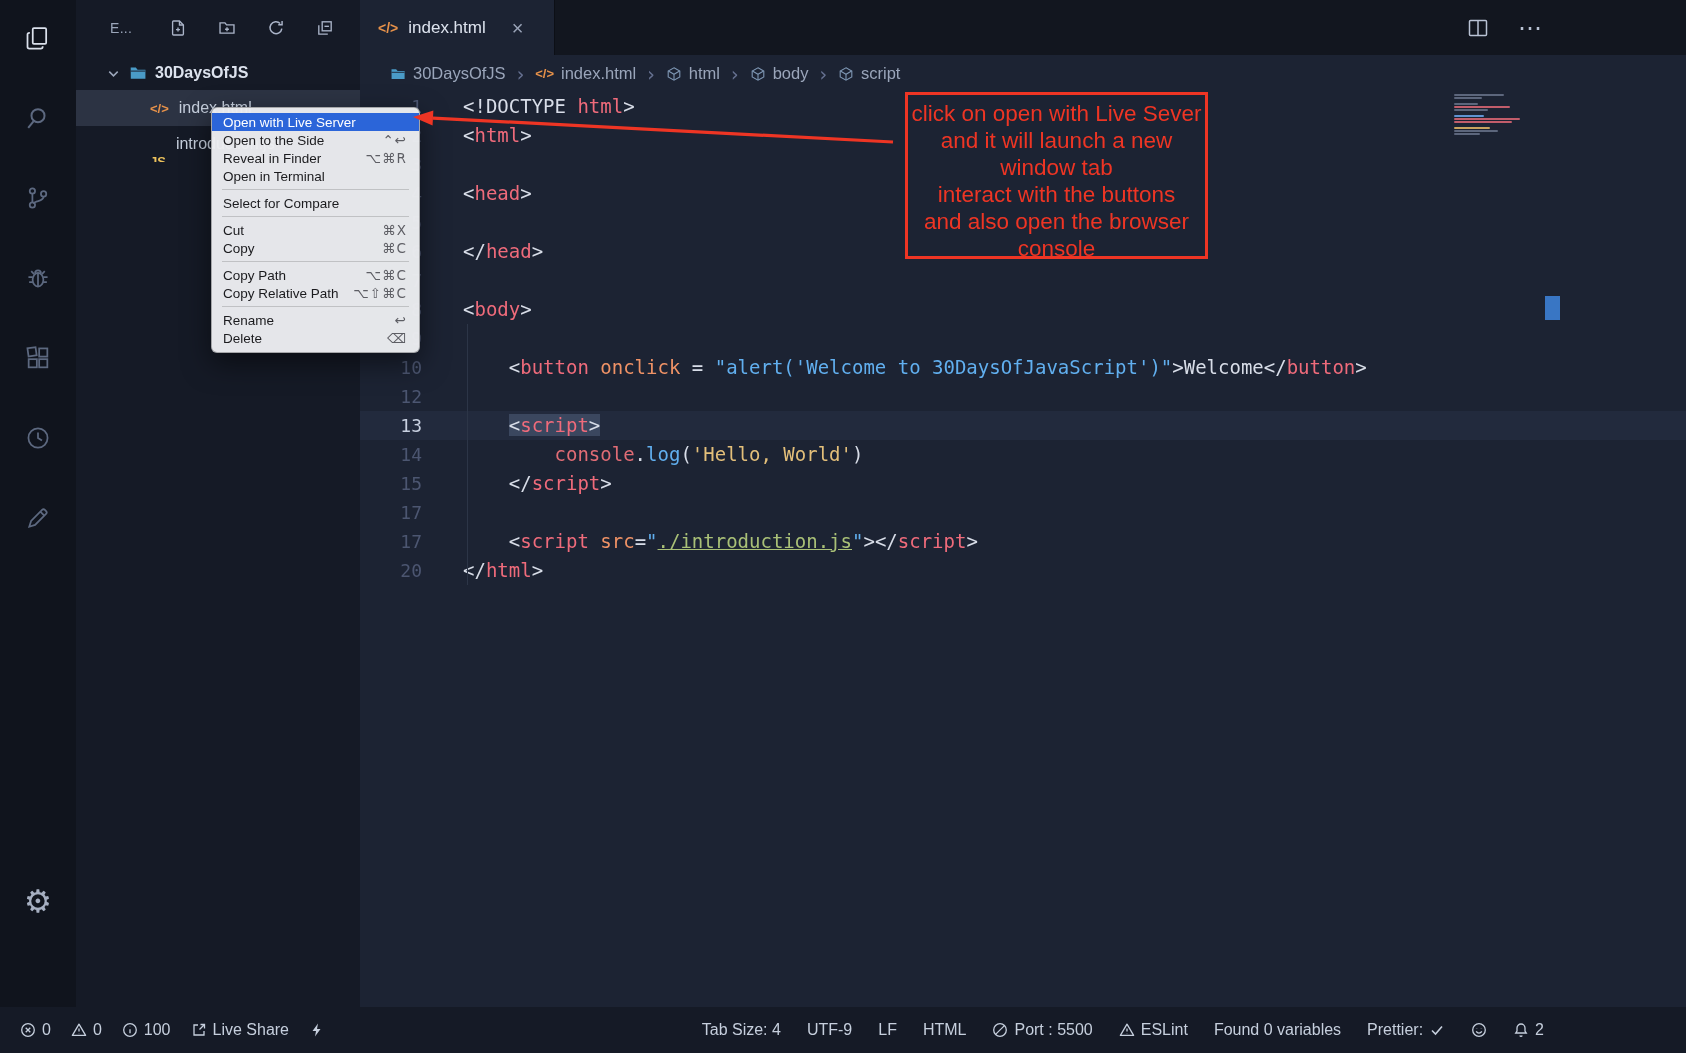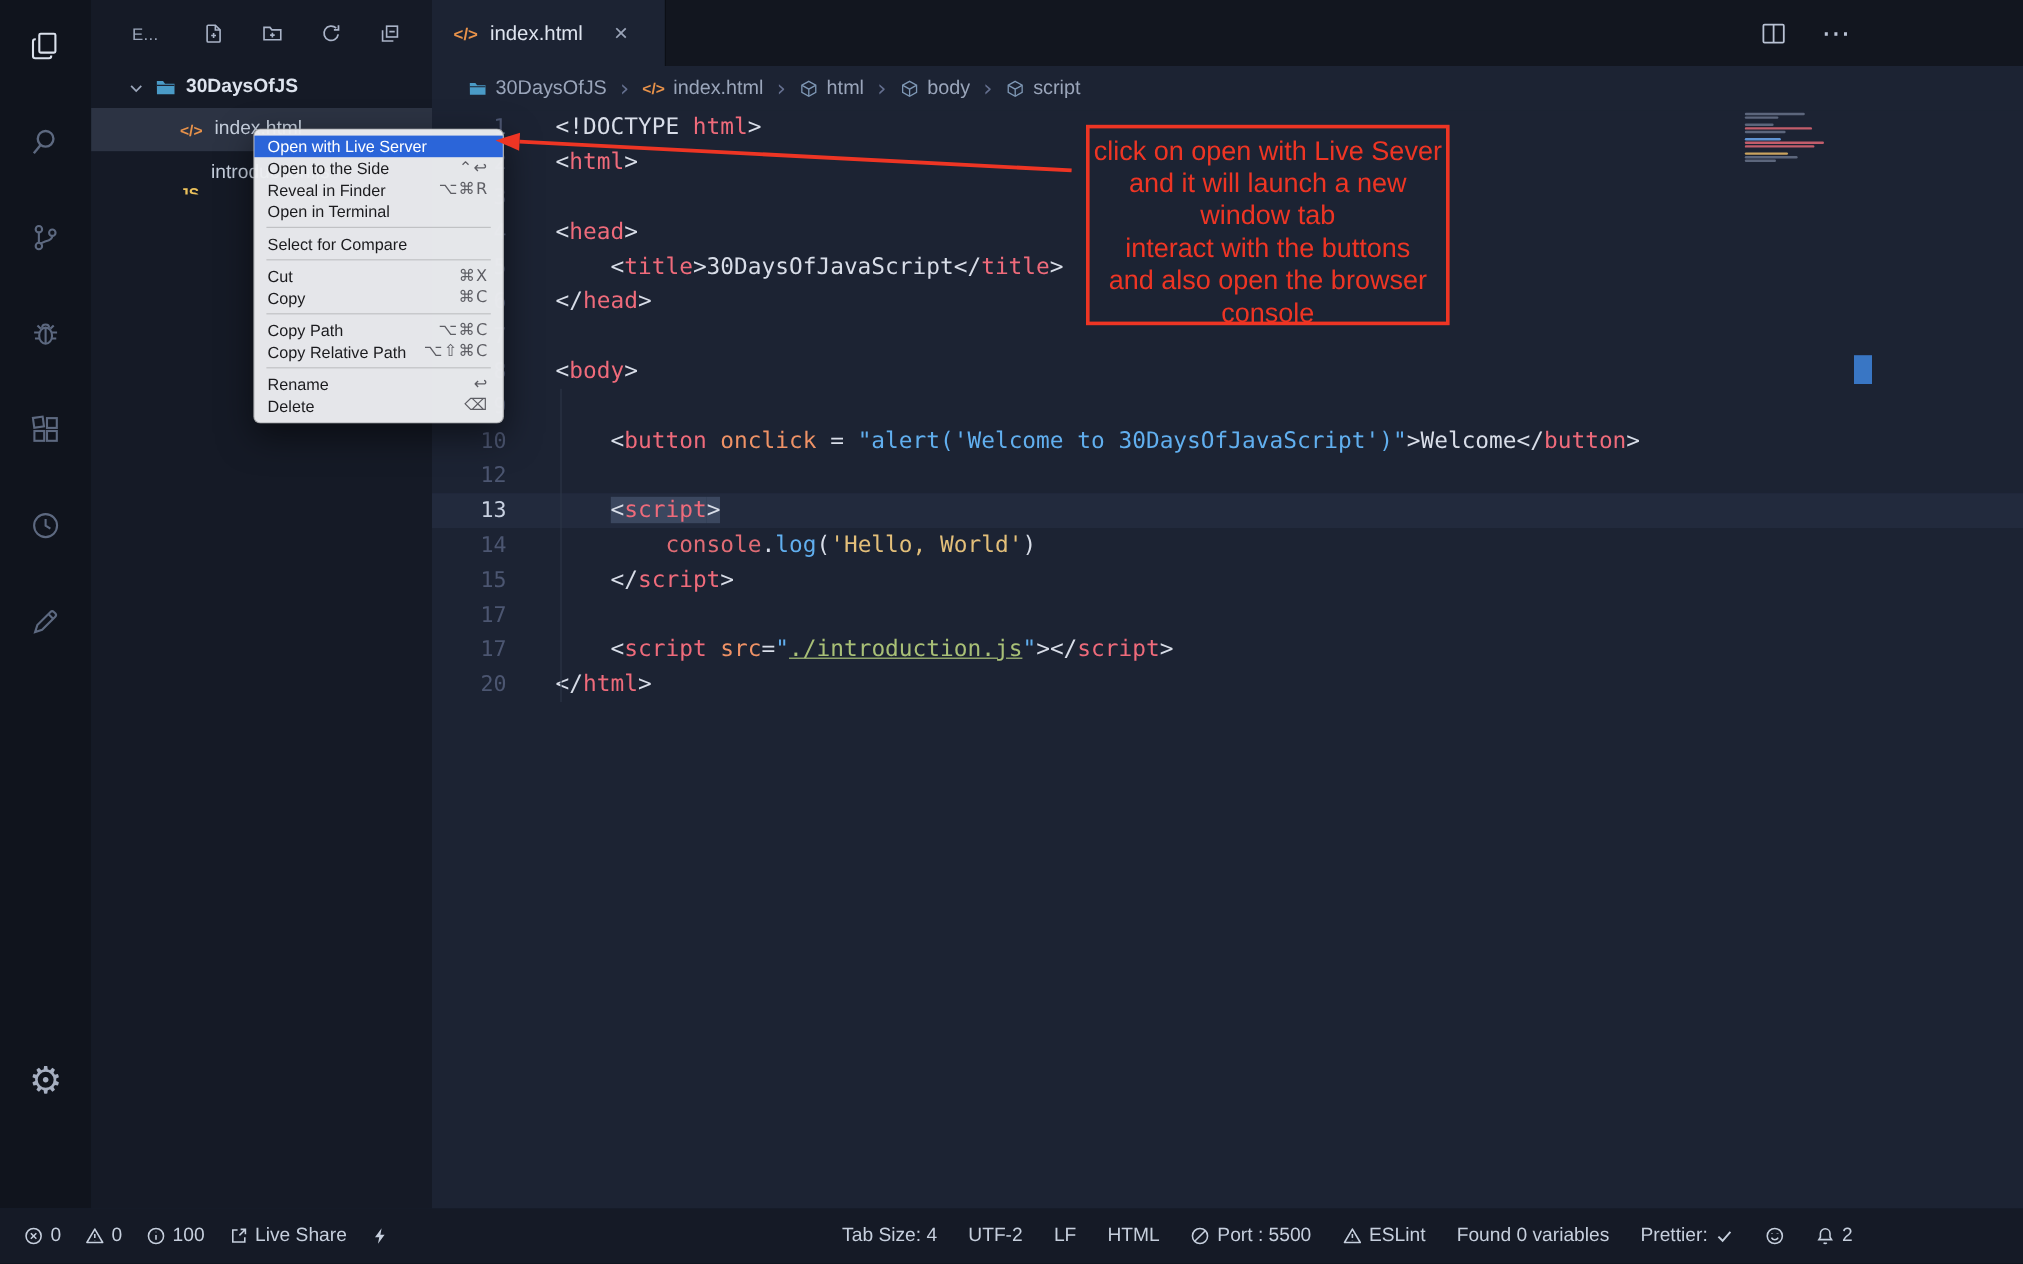--- a/index.html
+++ b/index.html
@@ -83,21 +83,21 @@
   
   .context-menu{position:absolute;left:211px;top:107px;width:209px;background:rgba(236,237,241,.97);border-radius:6px;border:1px solid rgba(0,0,0,.28);box-shadow:0 10px 28px rgba(0,0,0,.5);padding:5px 0;z-index:50;font-size:13.5px;color:#1b1b1e;}
   .menu-item{display:flex;align-items:center;height:18px;padding:0 12px 0 11px;cursor:pointer;}
   .menu-item .ml{flex:1;white-space:nowrap;}
   .menu-item .mk{color:#3c3c43;opacity:.8;margin-left:12px;letter-spacing:1px;font-family:"DejaVu Sans",sans-serif;}
   .menu-item.hl{background:var(--c-menu-highlight);color:#fff;}
   .menu-item.hl .mk{color:#fff;opacity:1;}
   .menu-sep{height:1px;background:rgba(0,0,0,.16);margin:4px 10px;}
 
   
-  .annotation-box{position:absolute;left:905px;top:104px;width:303px;height:167px;border:3px solid var(--c-annotation-red);color:var(--c-annotation-red);text-align:center;font-size:22.5px;line-height:27px;padding-top:5px;z-index:40;}
+  .annotation-box{position:absolute;left:905px;top:92px;width:303px;height:167px;border:3px solid var(--c-annotation-red);color:var(--c-annotation-red);text-align:center;font-size:22.5px;line-height:27px;padding-top:5px;z-index:40;}
   .arrow-overlay{position:absolute;left:0;top:0;width:1686px;height:1053px;pointer-events:none;z-index:60;}
   .arrow-line{stroke:var(--c-annotation-red);stroke-width:3.2px;}
   .arrow-head{fill:var(--c-annotation-red);}
 </style>
 </head>
 <body>
 
 <div class="app">
 
   <nav class="activity-bar">
@@ -265,21 +265,21 @@
       </span>
     </div>
 
     <div class="code">
       <div class="indent-guide"></div>
       <div>
           <div class="code-line"><span class="line-number">1</span><span class="line-content"><span>&lt;!DOCTYPE </span><span class="tk-tag">html</span><span>&gt;</span></span></div>
           <div class="code-line"><span class="line-number">2</span><span class="line-content"><span>&lt;</span><span class="tk-tag">html</span><span>&gt;</span></span></div>
           <div class="code-line"><span class="line-number">3</span><span class="line-content"></span></div>
           <div class="code-line"><span class="line-number">4</span><span class="line-content"><span>&lt;</span><span class="tk-tag">head</span><span>&gt;</span></span></div>
-          <div class="code-line"><span class="line-number">5</span><span class="line-content"><span>    &lt;</span><span class="tk-tag">title</span><span>&gt;30DaysOfJavaScript&lt;/</span><span class="tk-tag">title</span><span>&gt;</span></span></div>
+          <div class="code-line"><span class="line-number">5</span></div>
           <div class="code-line"><span class="line-number">6</span><span class="line-content"><span>&lt;/</span><span class="tk-tag">head</span><span>&gt;</span></span></div>
           <div class="code-line"><span class="line-number">7</span><span class="line-content"></span></div>
           <div class="code-line"><span class="line-number">8</span><span class="line-content"><span>&lt;</span><span class="tk-tag">body</span><span>&gt;</span></span></div>
           <div class="code-line"><span class="line-number">9</span><span class="line-content"></span></div>
           <div class="code-line"><span class="line-number">10</span><span class="line-content"><span>    &lt;</span><span class="tk-tag">button</span><span> </span><span class="tk-attr">onclick</span><span> = </span><span class="tk-val">"alert('Welcome to 30DaysOfJavaScript')"</span><span>&gt;Welcome&lt;/</span><span class="tk-tag">button</span><span>&gt;</span></span></div>
           <div class="code-line"><span class="line-number">12</span><span class="line-content"></span></div>
           <div class="code-line current"><span class="line-number">13</span><span class="line-content"><span>    </span><span class="sel">&lt;</span><span class="tk-tag sel">script</span><span class="sel">&gt;</span></span></div>
           <div class="code-line"><span class="line-number">14</span><span class="line-content"><span>        </span><span class="tk-obj">console</span><span>.</span><span class="tk-fn">log</span><span>(</span><span class="tk-str">'Hello, World'</span><span>)</span></span></div>
           <div class="code-line"><span class="line-number">15</span><span class="line-content"><span>    &lt;/</span><span class="tk-tag">script</span><span>&gt;</span></span></div>
           <div class="code-line"><span class="line-number">17</span><span class="line-content"></span></div>
@@ -350,21 +350,21 @@
               <path d="M9 1.5 3.5 9H7l-1 5.5L11.5 7H8z" fill="currentColor"></path>
             </svg>
           </span>
         </div>
       </div>
     <div class="sb-right">
         <div class="sb-item">
           <span>Tab Size: 4</span>
         </div>
         <div class="sb-item">
-          <span>UTF-2</span>
+          <span>UTF-9</span>
         </div>
         <div class="sb-item">
           <span>LF</span>
         </div>
         <div class="sb-item">
           <span>HTML</span>
         </div>
         <div class="sb-item">
           <span class="sb-icon">
             <svg viewBox="0 0 16 16" fill="none" stroke="currentColor" stroke-width="1.3">

